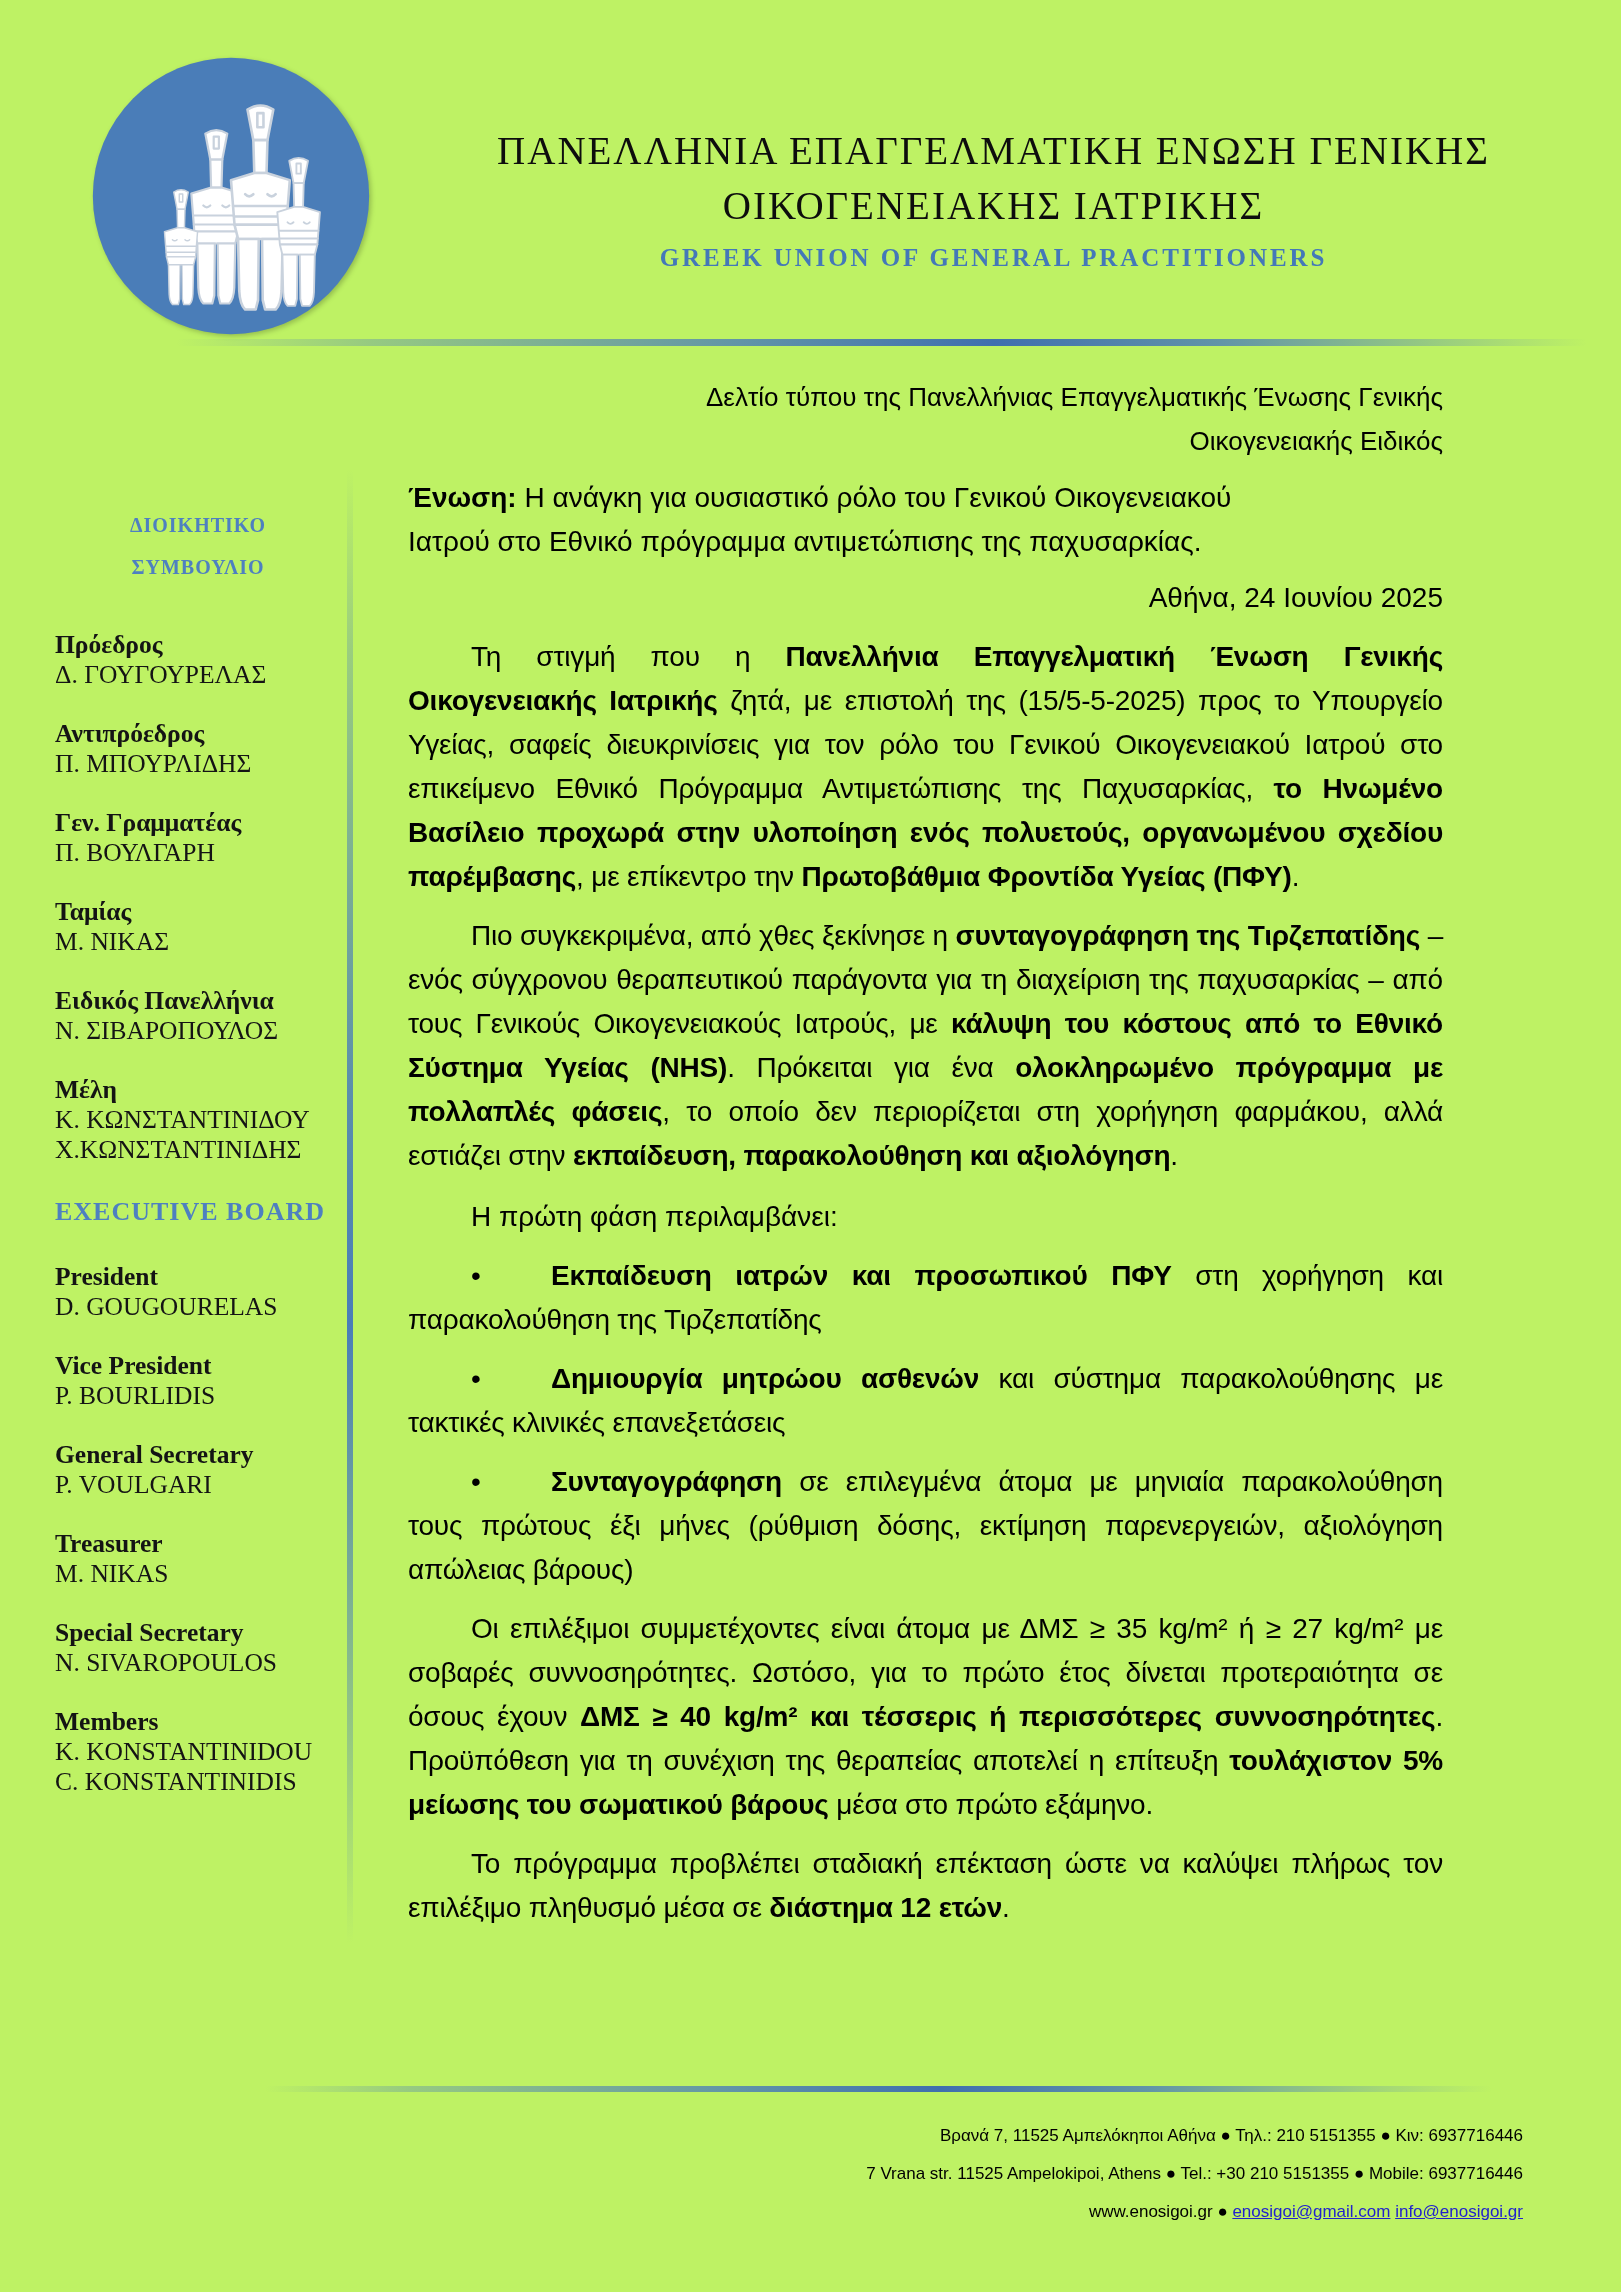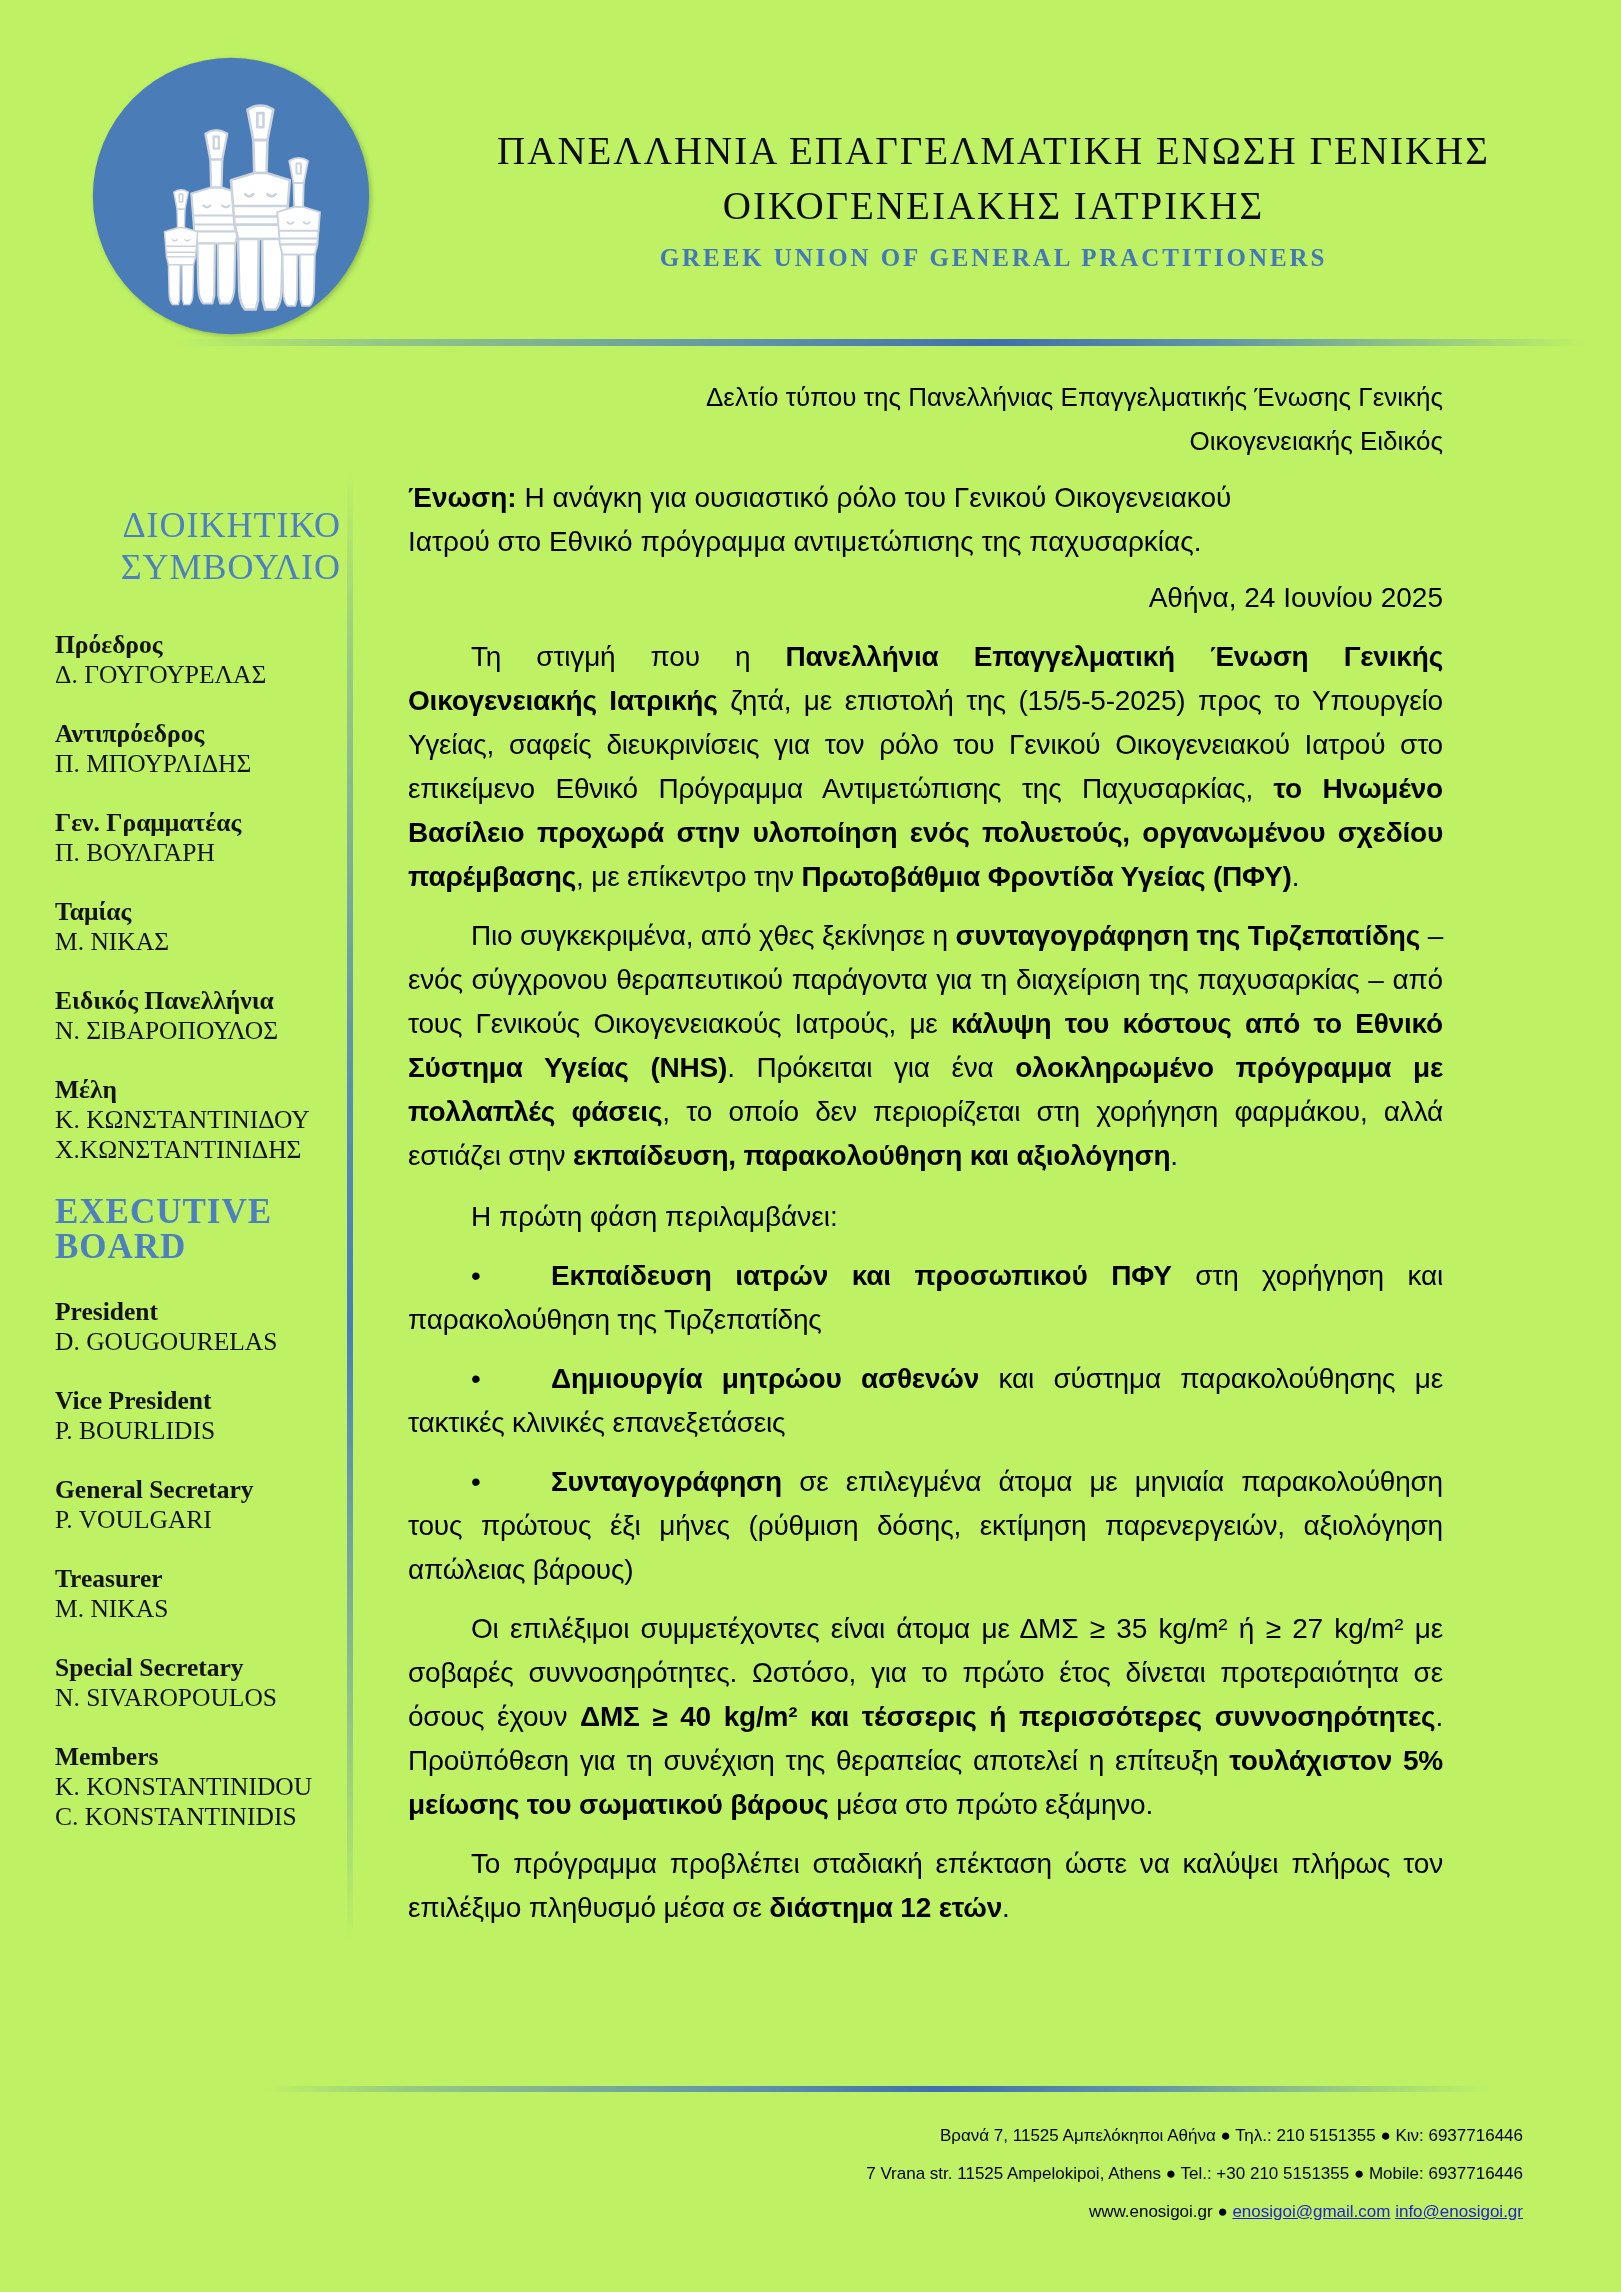--- a/index.html
+++ b/index.html
@@ -14,25 +14,25 @@
   .htitle-en { font-size:25px; line-height:49px; letter-spacing:2.9px; font-weight:bold; color:#4478B8;font-family:Liberation Serif, serif; }
   .header-rule { position:absolute; left:176px; top:339px; width:1411px; height:6.9px; border-radius:3.9px;
      background:linear-gradient(to right, rgba(74,125,184,0), rgba(74,125,184,.35) 14%,
        rgba(74,125,184,.8) 40%, #3f6fae 58%, rgba(74,125,184,.8) 74%, rgba(74,125,184,.18) 94%, rgba(74,125,184,0)); }
 
   
   .v-rule { position:absolute; left:347px; top:469px; width:5.9px; height:1475px; border-radius:2.9px;
      background:linear-gradient(to bottom, rgba(74,125,184,0), rgba(74,125,184,.3) 12%,
        rgba(74,125,184,.85) 42%, #4a7db8 58%, rgba(74,125,184,.35) 86%, rgba(74,125,184,0)); }
   .sidebar { position:absolute; left:55px; top:504px; width:286px; font-size:25.5px; line-height:30px; color:#141414; }
-  .sb-heading { text-align:right; color:#4E80C0; font-weight:normal; font-size:36px; line-height:42px;
+  .sb-heading { text-align:center; color:#4E80C0; font-weight:bold; font-size:20px; line-height:42px;
                 letter-spacing:1px; margin-bottom:42px; }
   .sb-block { margin-bottom:29px; }
   .sb-role { font-weight:bold; }
-  .sb-heading-en { color:#4E80C0; font-weight:bold; font-size:35px; line-height:35px; letter-spacing:1px;
+  .sb-heading-en { color:#4E80C0; font-weight:bold; font-size:26px; line-height:35px; letter-spacing:1px;
                    margin-top:5px; margin-bottom:33px; }
 
   
   .main { position:absolute; left:408px; top:375px; width:1035px;
           font-family:"Liberation Sans", sans-serif; font-size:28px; line-height:44px; color:#000; }
   .press-title { text-align:right; font-size:26px; }
   .subject { margin-top:12.7px; }
   .dateline { text-align:right; margin-top:12.7px; }
   .para { text-align:justify; text-indent:63px; margin-top:14.7px; letter-spacing:-0.2px; }
   .intro { text-indent:63px; margin-top:17.6px; }

